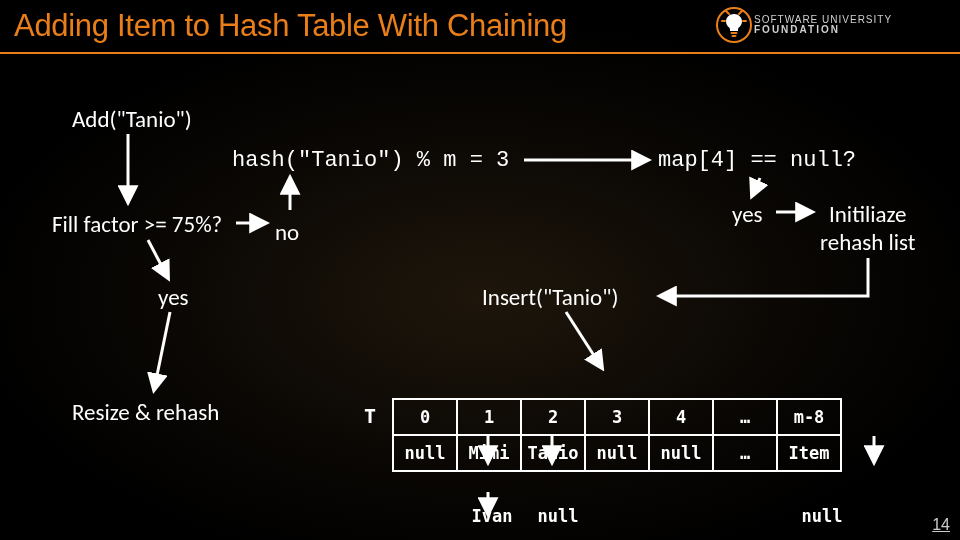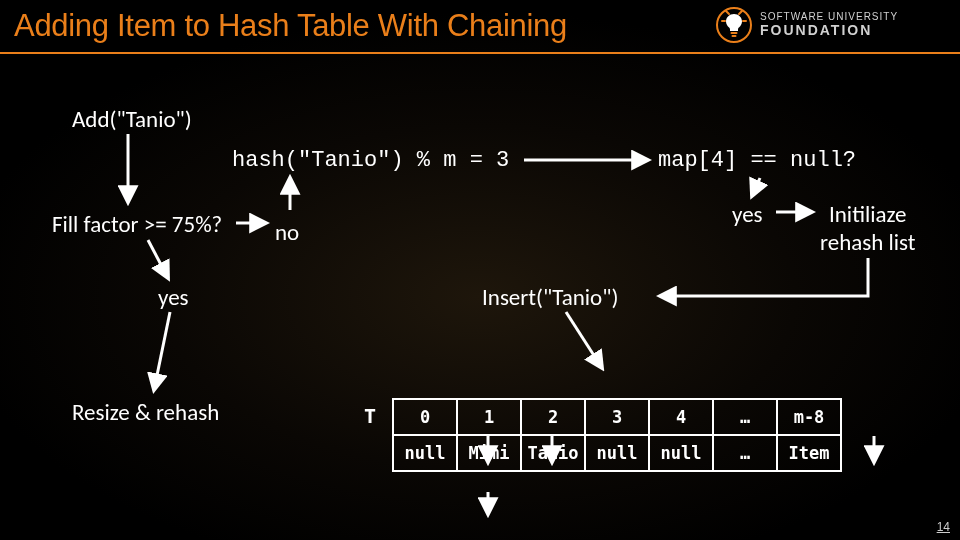--- a/index.html
+++ b/index.html
@@ -27,29 +27,28 @@
     left: 0; right: 0; top: 52px;
     height: 0;
     border-bottom: 2px solid #ea7f1a;
   }
   .logo {
     position: absolute;
     right: 16px; top: 4px;
     width: 230px; height: 42px;
     display: flex;
     align-items: center;
-    gap: 6px;
     color: #d0d0d0;
     font-size: 10px;
     letter-spacing: 1px;
   }
   .logo svg { flex: 0 0 auto; }
   .logo-text { display: flex; flex-direction: column; line-height: 1.05; }
   .logo-text .l1 { font-weight: 300; }
-  .logo-text .l2 { font-weight: 700; font-size: 14px; letter-spacing: 2px; }
+  .logo-text .l2 { font-weight: 700; font-size: 10px; letter-spacing: 2px; }
   .mono { font-family: Consolas, "Courier New", monospace; font-size: 22px; color: #fff; }
   .label { font-family: Calibri, "Segoe UI", Arial, sans-serif; font-size: 23px; color: #fff; }
   .abs { position: absolute; }
   svg.arrows { position: absolute; left: 0; top: 0; width: 960px; height: 540px; pointer-events: none; }
   .table-wrap { position: absolute; left: 392px; top: 398px; }
   table.hash { border-collapse: collapse; }
   table.hash td {
     border: 2px solid #fff;
     width: 64px; height: 36px;
     text-align: center;
@@ -63,21 +62,21 @@
   .t-label { position: absolute; left: 364px; top: 404px; font-family: Consolas, monospace; font-size: 20px; font-weight: 700; }
   .chain td {
     border: none;
     font-family: Consolas, monospace;
     font-size: 17px;
     font-weight: 700;
     text-align: center;
     width: 64px;
     height: 32px;
   }
-  .pagenum { position: absolute; right: 10px; bottom: 6px; font-size: 12px; color: #ccc; text-decoration: underline; }
+  .pagenum { position: absolute; right: 10px; bottom: 6px; font-size: 16px; color: #ccc; text-decoration: underline; }
 </style>
 </head>
 <body>
 
 <div class="title">Adding Item to Hash Table With Chaining</div>
 <div class="title-underline"></div>
 
 <div class="logo">
   <svg width="40" height="40" viewBox="0 0 40 40">
     <circle cx="20" cy="20" r="17" fill="none" stroke="#ea7f1a" stroke-width="2"></circle>
@@ -155,16 +154,29 @@
       <td>null</td>
       <td>Mimi</td>
       <td>Tanio</td>
       <td>null</td>
       <td>null</td>
       <td>…</td>
       <td>Item</td>
     </tr>
   </tbody>
     </table>
+  <table class="chain" style="margin-top:26px">
+    <tbody>
+        <tr>
+      <td></td>
+      <td>Ivan</td>
+      <td>null</td>
+      <td></td>
+      <td></td>
+      <td></td>
+      <td>null</td>
+    </tr>
+  </tbody>
+    </table>
 
 </div>
 
 <div class="pagenum">14</div>
 
 </body></html>

